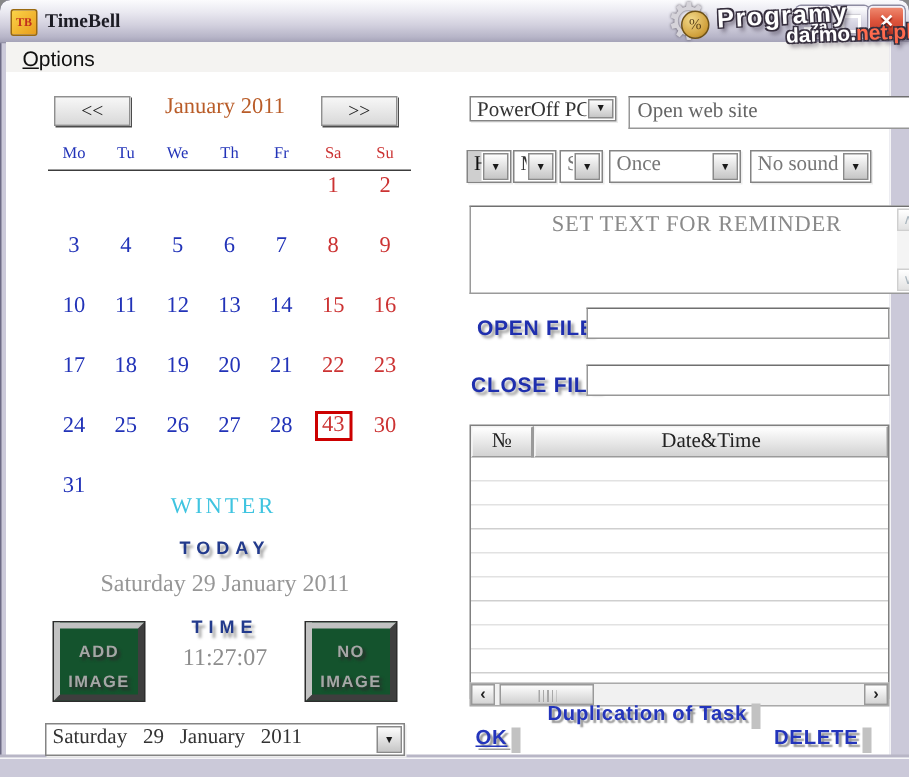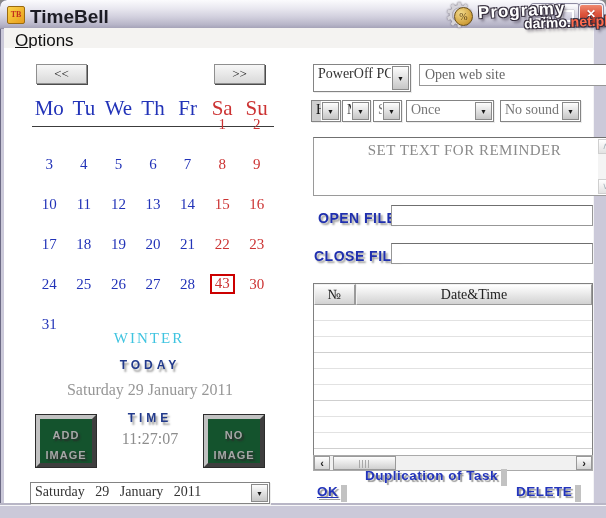--- a/index.html
+++ b/index.html
@@ -8,21 +8,21 @@
     box-shadow:0 0 0 1px #6c6a84 inset;}
 
   
   .titlebar{position:absolute;left:0;top:0;width:606px;height:28px;
     background:linear-gradient(180deg,#fbfbfd 0%,#e9e8f0 30%,#d2d0de 60%,#b7b5c8 88%,#a5a3b8 100%);
     border-bottom:1px solid #9593a8;border-radius:7px 7px 0 0;}
   .app-icon{position:absolute;left:7px;top:6px;width:16px;height:16px;
     background:linear-gradient(135deg,#fbd348,#e89d1c);border:1px solid #9a6a10;border-radius:2px;
     color:#c2301c;font-weight:bold;font-size:8px;line-height:16px;text-align:center;
     font-family:"Liberation Serif",serif;}
-  .win-title{position:absolute;left:30px;top:6px;font-size:19px;font-weight:bold;color:#1c1c24;}
+  .win-title{position:absolute;left:30px;top:6px;font-size:13px;font-weight:bold;color:#1c1c24;font-family:Liberation Serif, serif;}
   .cap-btn{position:absolute;top:4px;width:22px;height:20px;border-radius:3px;z-index:5;
     border:1px solid #f4f2f8;box-shadow:0 0 0 1px #8e8ca2;}
   .btn-silver{background:linear-gradient(180deg,#fdfdfe,#d8d6e4 50%,#bcbACD 100%);
     background:linear-gradient(180deg,#fdfdfe,#d8d6e4 50%,#bcbacd 100%);}
   .btn-min{left:531px;}
   .btn-max{left:555px;}
   .btn-close{left:579px;background:linear-gradient(180deg,#ef8a70,#dd543c 45%,#bb3220 100%);
     color:#fff;font-size:12px;font-weight:bold;text-align:center;line-height:19px;
     text-shadow:0 1px 1px #7e180c;}
   .glyph-min{position:absolute;left:4px;bottom:4px;width:8px;height:3px;background:#fff;box-shadow:0 1px 0 #777;}
@@ -39,40 +39,40 @@
   .gear{position:absolute;left:0;top:0;font-family:"DejaVu Sans",sans-serif;font-size:34px;color:#d6d4da;
     text-shadow:0 0 2px #55505e;line-height:38px;}
   .gear-core{position:absolute;left:10px;top:11px;width:17px;height:17px;border-radius:50%;
     background:radial-gradient(circle at 35% 30%,#f2d98a,#cf9f3a 70%,#8e6a1e);
     border:1px solid #6d5117;color:#5d431a;font-size:10px;line-height:17px;text-align:center;
     font-family:"Liberation Serif",serif;}
 
   
   .menubar{position:absolute;left:4px;top:28px;width:590px;height:20px;background:#f4f3f1;
     border-bottom:1px solid #d9d8d6;}
-  .menu-item{position:absolute;left:7px;top:2px;font-size:17px;color:#111;padding:1px 4px;cursor:default;}
+  .menu-item{position:absolute;left:7px;top:2px;font-size:14px;color:#111;padding:1px 4px;cursor:default;}
   .menu-item::first-letter{text-decoration:underline;}
 
   
   .client{position:absolute;left:4px;top:48px;width:590px;height:458px;background:#fff;}
   .frame-right{position:absolute;right:0;top:28px;width:12px;height:478px;background:#cbc9d9;border-left:1px solid #f4f4f6;}
   .frame-bottom{position:absolute;left:0;bottom:0;width:606px;height:12px;background:#cbc9d9;border-top:1px solid #f6f6f8;box-shadow:0 -2px 0 #b8b6c6;}
 
   
   .abs{position:absolute;}
   .navbtn{background:linear-gradient(180deg,#f7f7f7,#d9d9d9);border:1px solid #8f8f8f;
     box-shadow:1px 1px 0 #4c4c4c;font-family:"Liberation Serif",serif;font-size:13px;color:#222;
     text-align:center;line-height:17px;cursor:default;}
   .btn-prev{left:36px;top:64px;width:49px;height:18px;}
   .btn-next{left:214px;top:64px;width:49px;height:18px;}
   .month-title{left:88px;top:63px;width:124px;text-align:center;font-family:"Liberation Serif",serif;
     font-size:15px;color:#b95c28;}
   .weekday-row{left:32px;top:96px;width:242px;display:grid;grid-template-columns:repeat(7,1fr);
     padding-bottom:5px;border-bottom:1px solid #3c3c3c;}
-  .wd{text-align:center;font-family:"Liberation Serif",serif;font-size:21px;color:#2233b8;}
+  .wd{text-align:center;font-family:"Liberation Serif",serif;font-size:11px;color:#2233b8;}
   .wd.red{color:#cc3333;}
   .cal-grid{left:32px;top:104px;width:242px;display:grid;grid-template-columns:repeat(7,1fr);
     grid-auto-rows:40px;align-items:center;justify-items:center;}
   .cal-cell{font-family:"Liberation Serif",serif;font-size:15px;color:#2233b8;}
   .cal-cell.red{color:#cc3333;}
   .cal-cell.sel{border:2px solid #cc0000;padding:0 3px;line-height:1.05;}
   .season{left:97px;top:330px;width:104px;text-align:center;font-family:"Liberation Serif",serif;
     font-size:15px;color:#3fc4e0;letter-spacing:2px;}
   .stamp{font-size:12px;font-weight:bold;color:#223a8c;letter-spacing:4px;text-align:center;
     text-shadow:2px 3px 2px #a0a0a0;}
@@ -95,21 +95,21 @@
     padding:1px 4px;white-space:pre;overflow:hidden;}
   .combo-text.gray{color:#777;}
   .combo-text.hl{background:#cfcfcf;color:#111;}
   .combo-arrow{width:15px;margin:1px;background:linear-gradient(180deg,#fdfdfd,#c6c6c6);
     border:1px solid #8a8a8a;display:flex;align-items:center;justify-content:center;
     font-size:7px;color:#1a1a1a;}
   .field{background:#fff;border:1px solid #979797;border-top-color:#6f6f6f;box-sizing:border-box;
     font-family:"Liberation Serif",serif;font-size:14px;color:#666;padding:2px 5px;}
 
   .date-combo{left:30px;top:482px;width:240px;height:22px;}
-  .action-combo{left:313px;top:64px;width:98px;height:28px;}
+  .action-combo{left:313px;top:64px;width:98px;height:17px;}
   .website-field{left:419px;top:64px;width:194px;height:22px;}
   .h-combo{left:311px;top:100px;width:30px;height:22px;}
   .m-combo{left:342px;top:100px;width:29px;height:22px;}
   .s-combo{left:373px;top:100px;width:29px;height:22px;}
   .repeat-combo{left:406px;top:100px;width:88px;height:22px;}
   .sound-combo{left:500px;top:100px;width:81px;height:22px;}
 
   
   .reminder{left:313px;top:137px;width:303px;height:59px;background:#fff;
     border:1px solid #9a9a9a;border-top-color:#707070;box-sizing:border-box;}
@@ -187,20 +187,21 @@
 
   <div class="menubar">
     <div class="menu-item">Options</div>
   </div>
 
   <div class="client"></div>
   <div class="frame-right"></div>
   <div class="frame-bottom"></div>
 
   <div class="abs navbtn btn-prev">&lt;&lt;</div>
+  <div class="abs month-title">January 2011</div>
   <div class="abs navbtn btn-next">&gt;&gt;</div>
 
   <div class="abs weekday-row" id="weekdayRow">
       <div class="wd">Mo</div>
       <div class="wd">Tu</div>
       <div class="wd">We</div>
       <div class="wd">Th</div>
       <div class="wd">Fr</div>
       <div class="wd red">Sa</div>
       <div class="wd red">Su</div>

